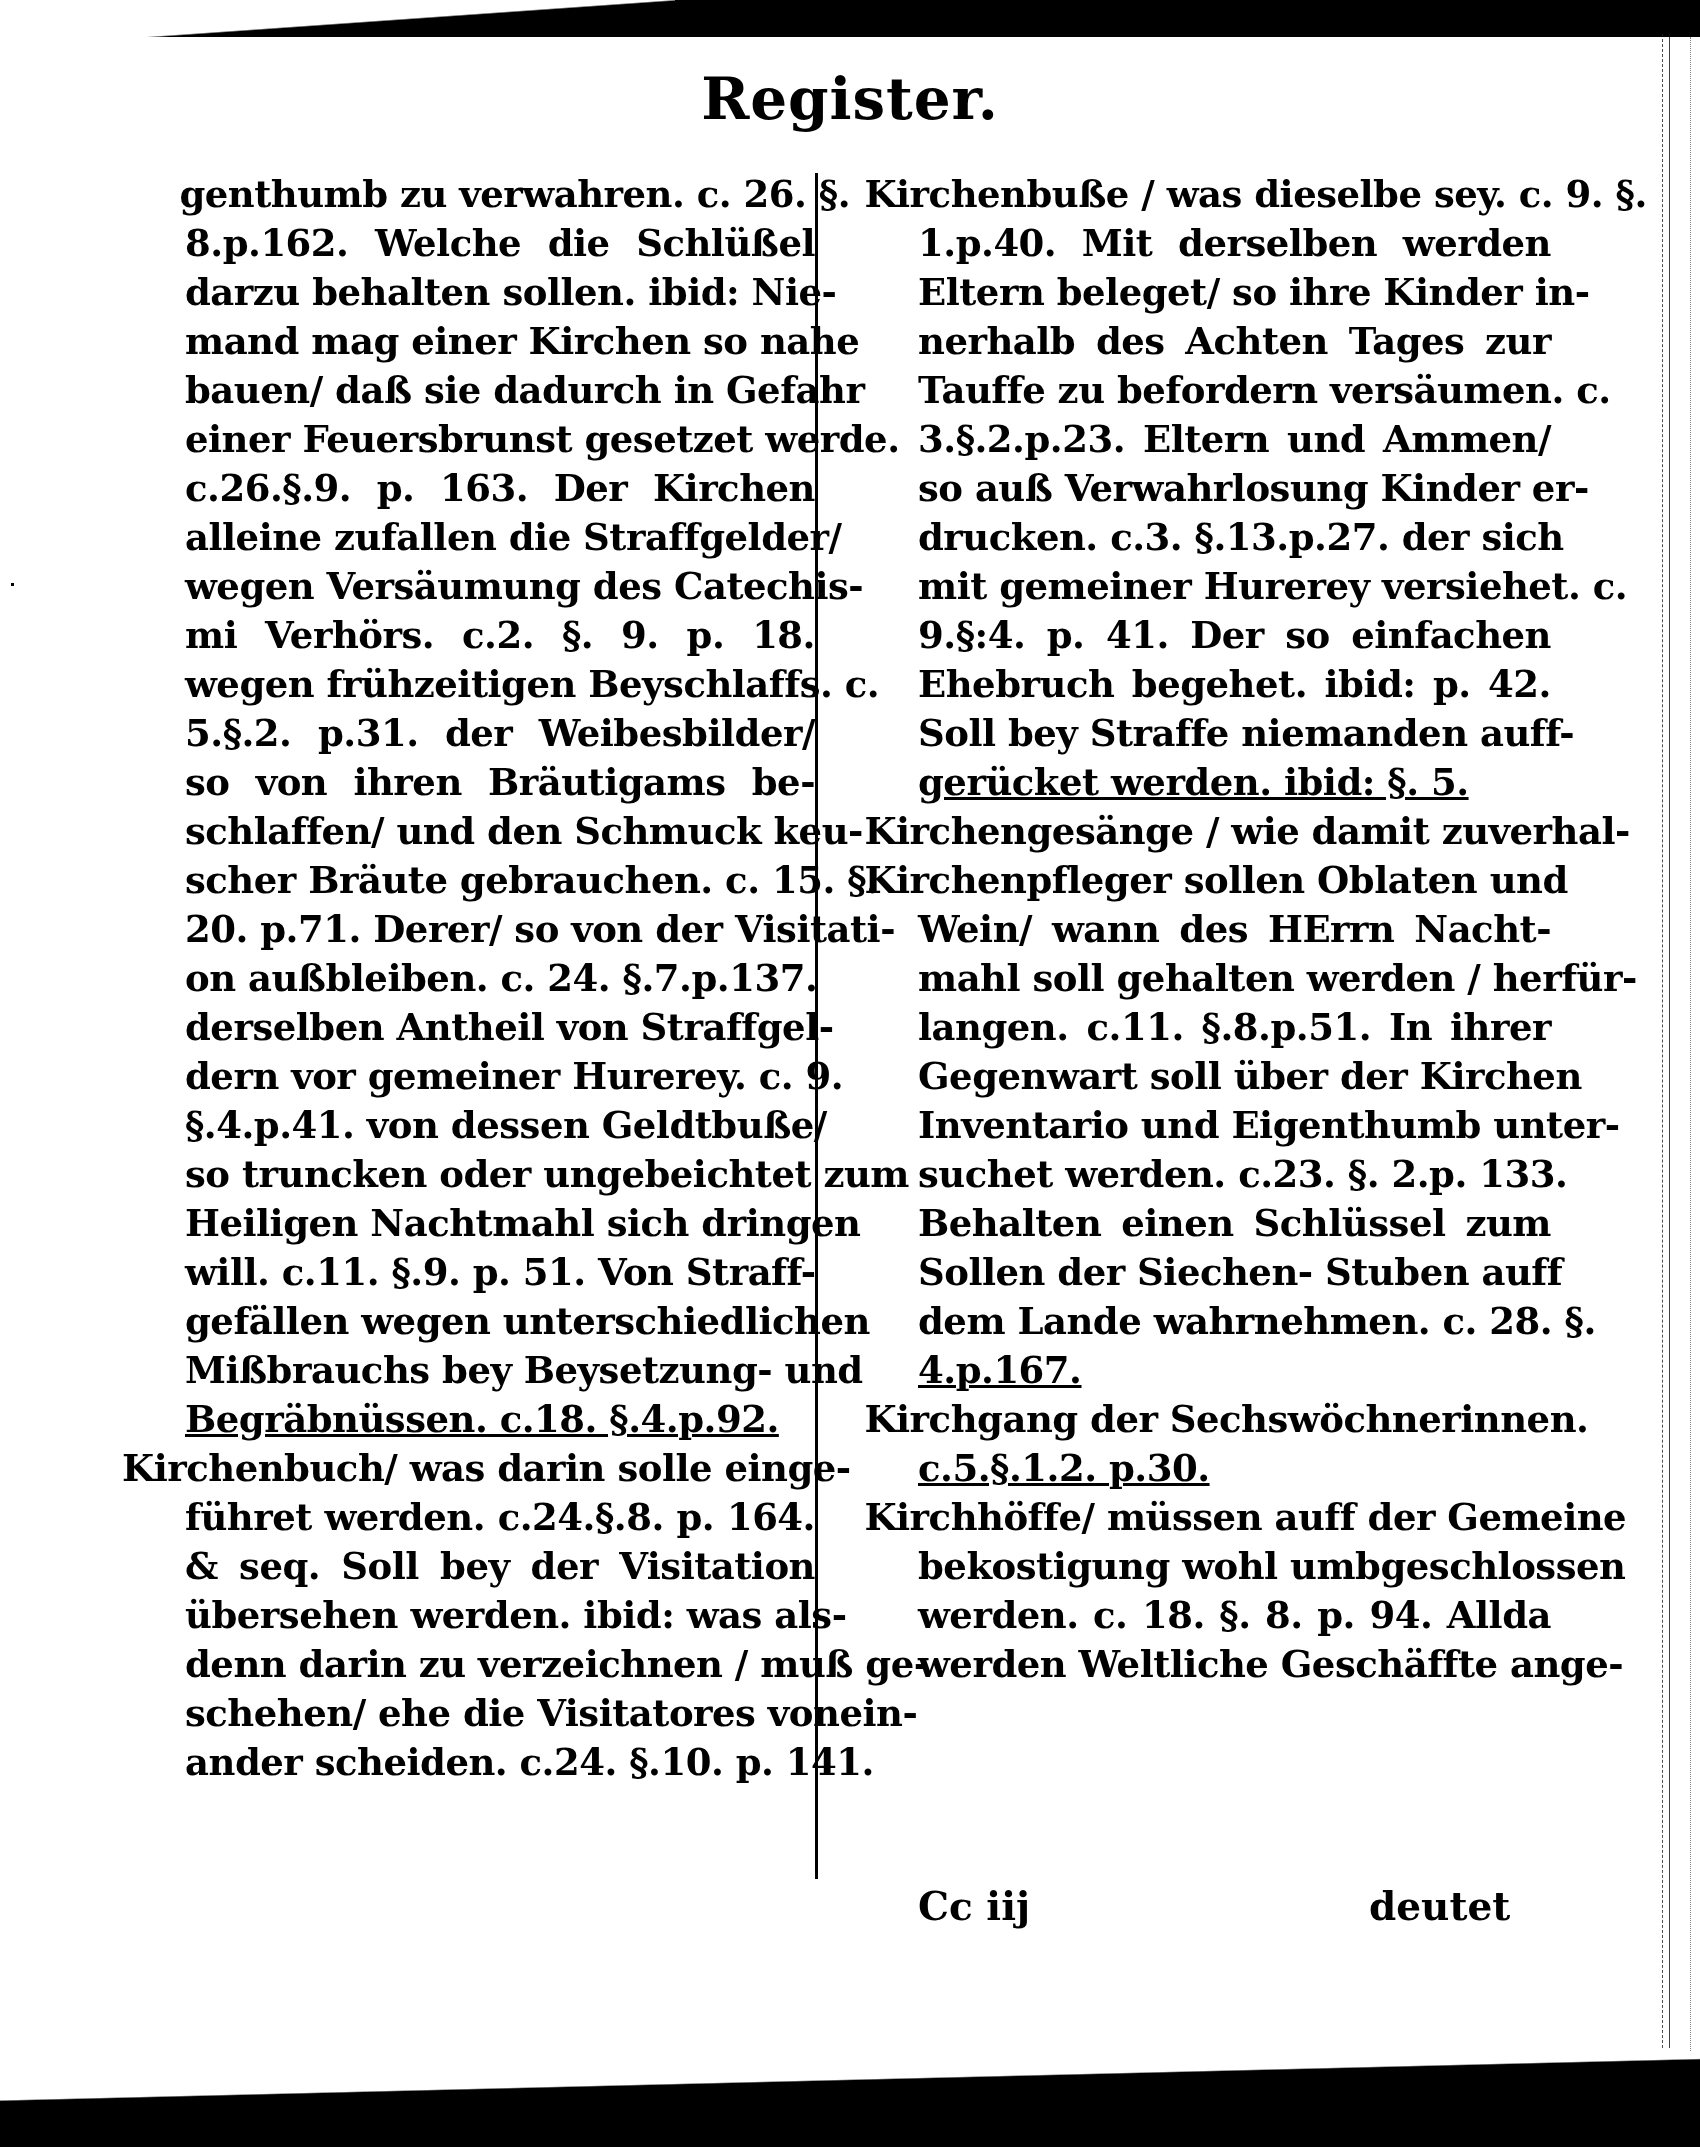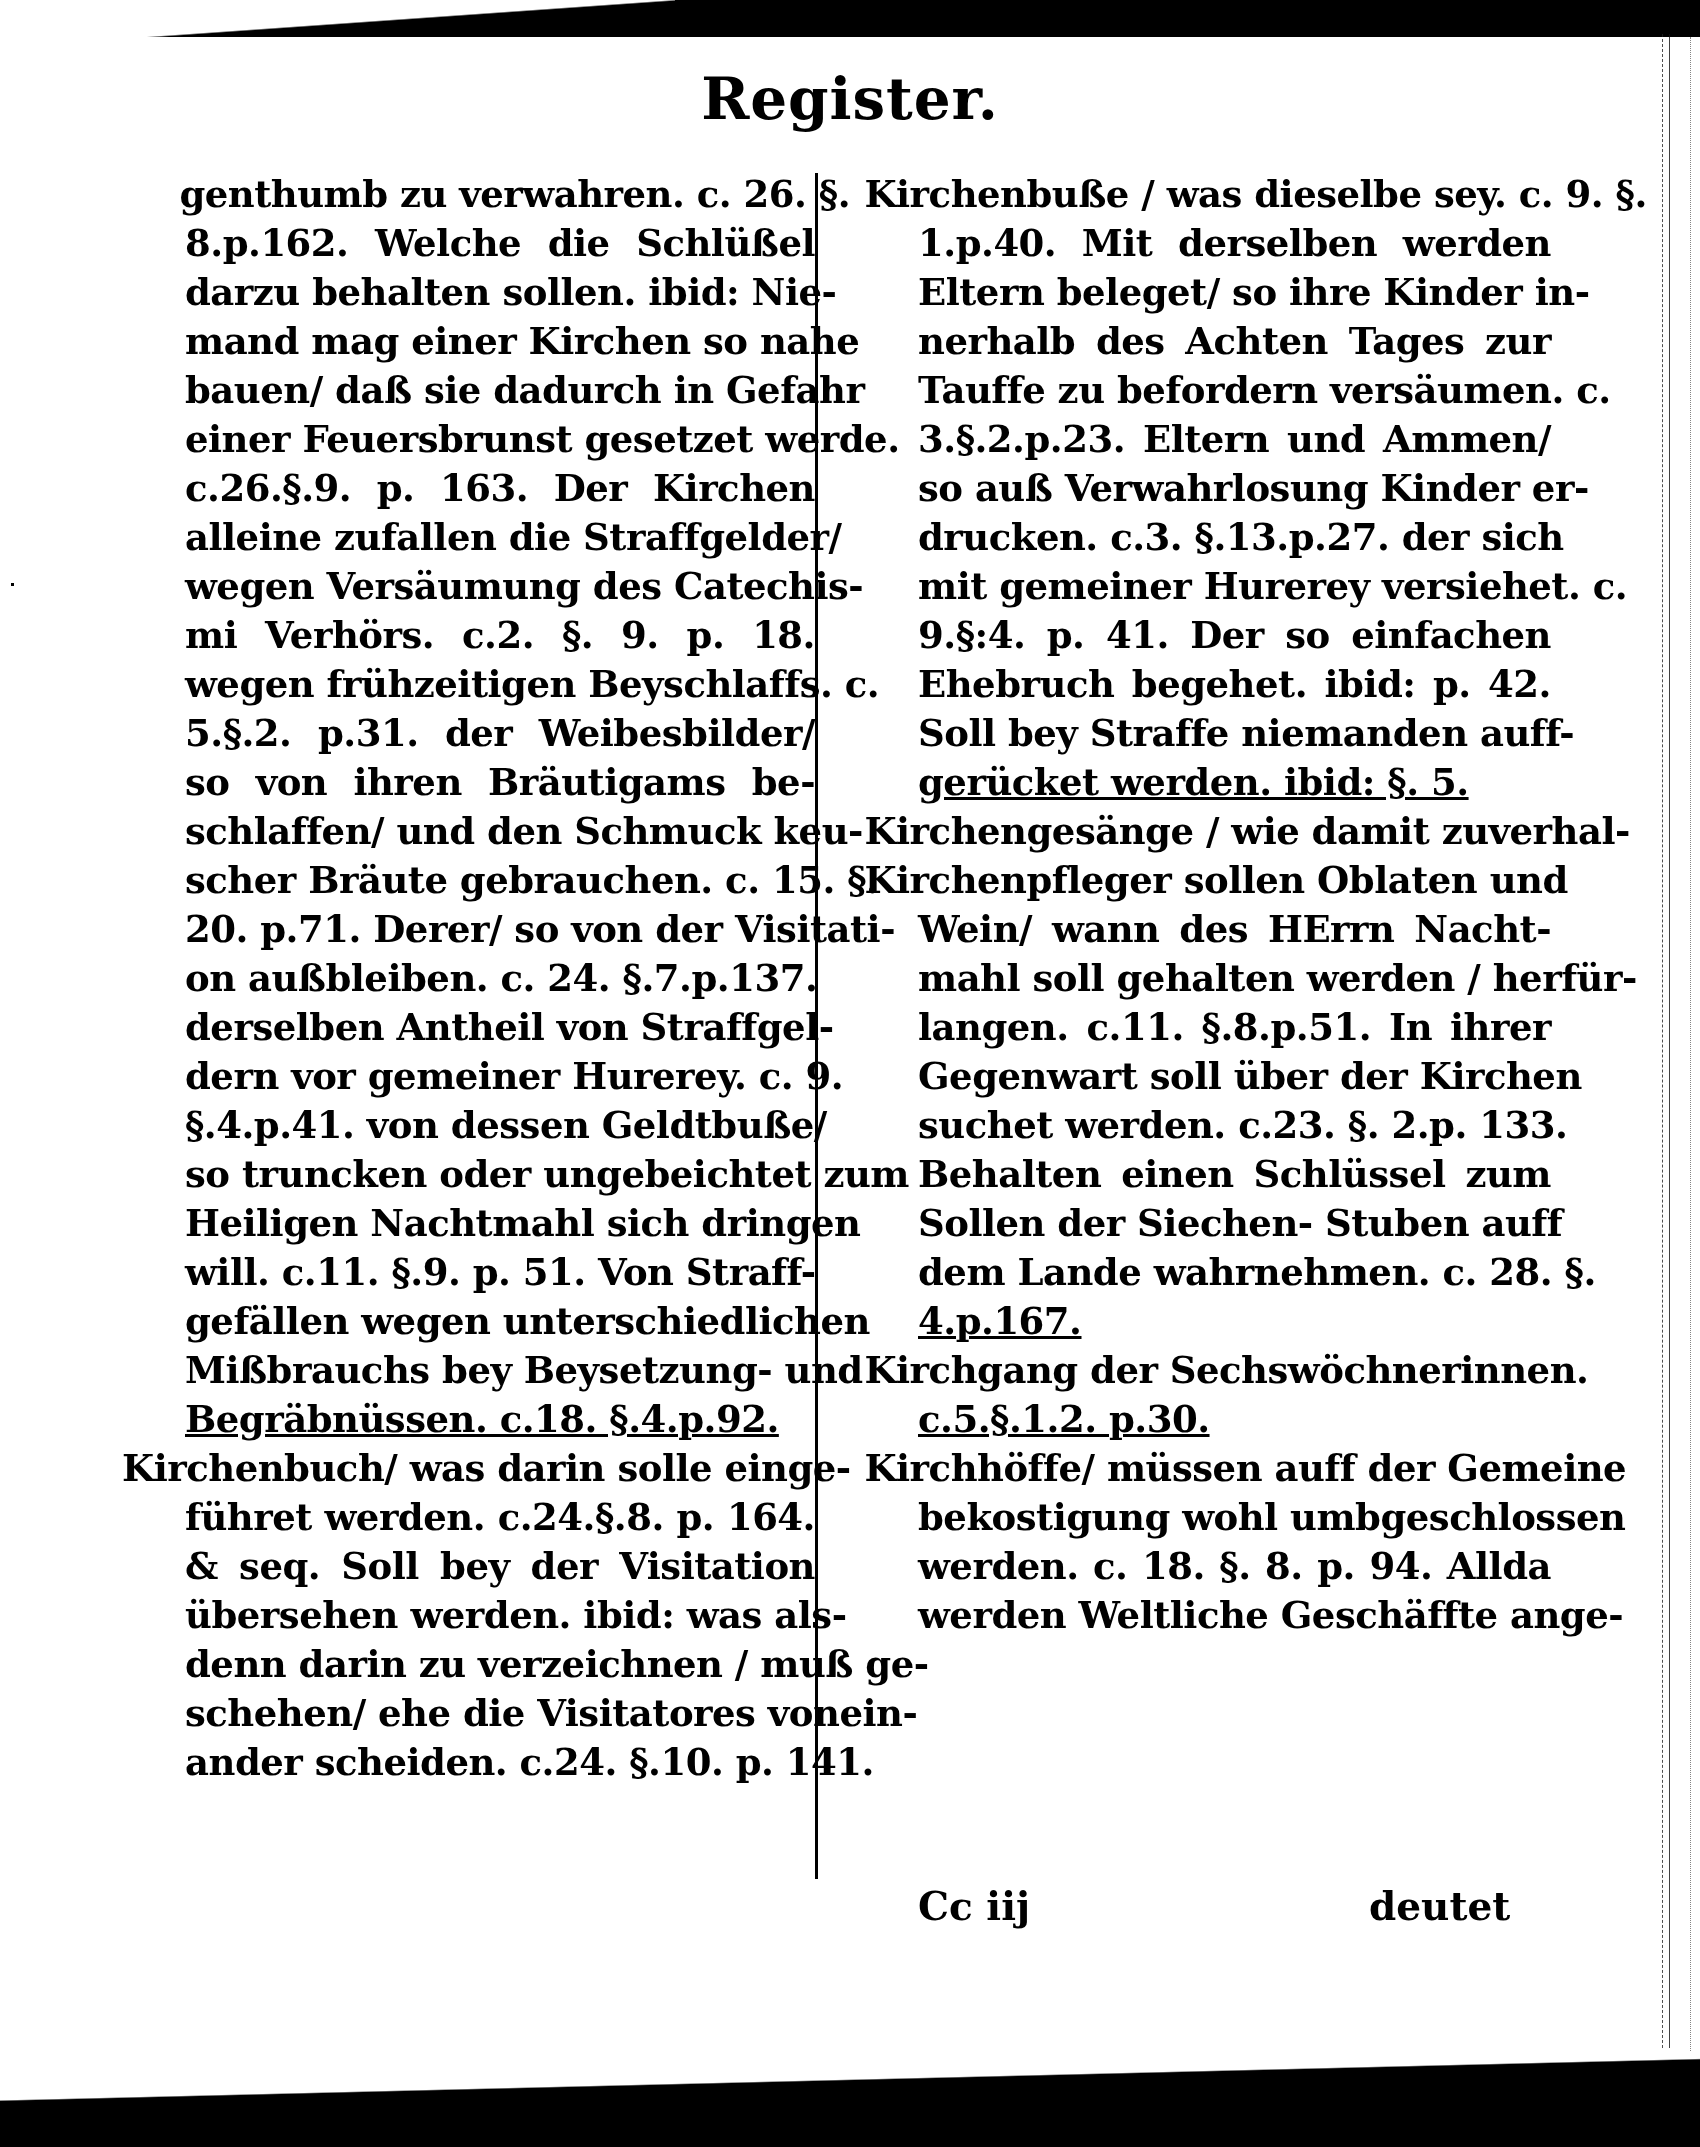--- a/index.html
+++ b/index.html
@@ -113,20 +113,21 @@
     <div class="line indent">9.§:4. p. 41. Der so einfachen</div>
     <div class="line indent">Ehebruch begehet. ibid: p. 42.</div>
     <div class="line indent">Soll bey Straffe niemanden auff-</div>
     <div class="line indent last">gerücket werden. ibid: §. 5.</div>
     <div class="line head">Kirchengesänge / wie damit zuverhal-</div>
     <div class="line head">Kirchenpfleger sollen Oblaten und</div>
     <div class="line indent">Wein/ wann des HErrn Nacht-</div>
     <div class="line indent">mahl soll gehalten werden / herfür-</div>
     <div class="line indent">langen. c.11. §.8.p.51. In ihrer</div>
     <div class="line indent">Gegenwart soll über der Kirchen</div>
+    <div class="line indent">Inventario und Eigenthumb unter-</div>
     <div class="line indent">suchet werden. c.23. §. 2.p. 133.</div>
     <div class="line indent">Behalten einen Schlüssel zum</div>
     <div class="line indent">Sollen der Siechen- Stuben auff</div>
     <div class="line indent">dem Lande wahrnehmen. c. 28. §.</div>
     <div class="line indent last">4.p.167.</div>
     <div class="line head">Kirchgang der Sechswöchnerinnen.</div>
     <div class="line indent last">c.5.§.1.2. p.30.</div>
     <div class="line head">Kirchhöffe/ müssen auff der Gemeine</div>
     <div class="line indent">bekostigung wohl umbgeschlossen</div>
     <div class="line indent">werden. c. 18. §. 8. p. 94. Allda</div>

